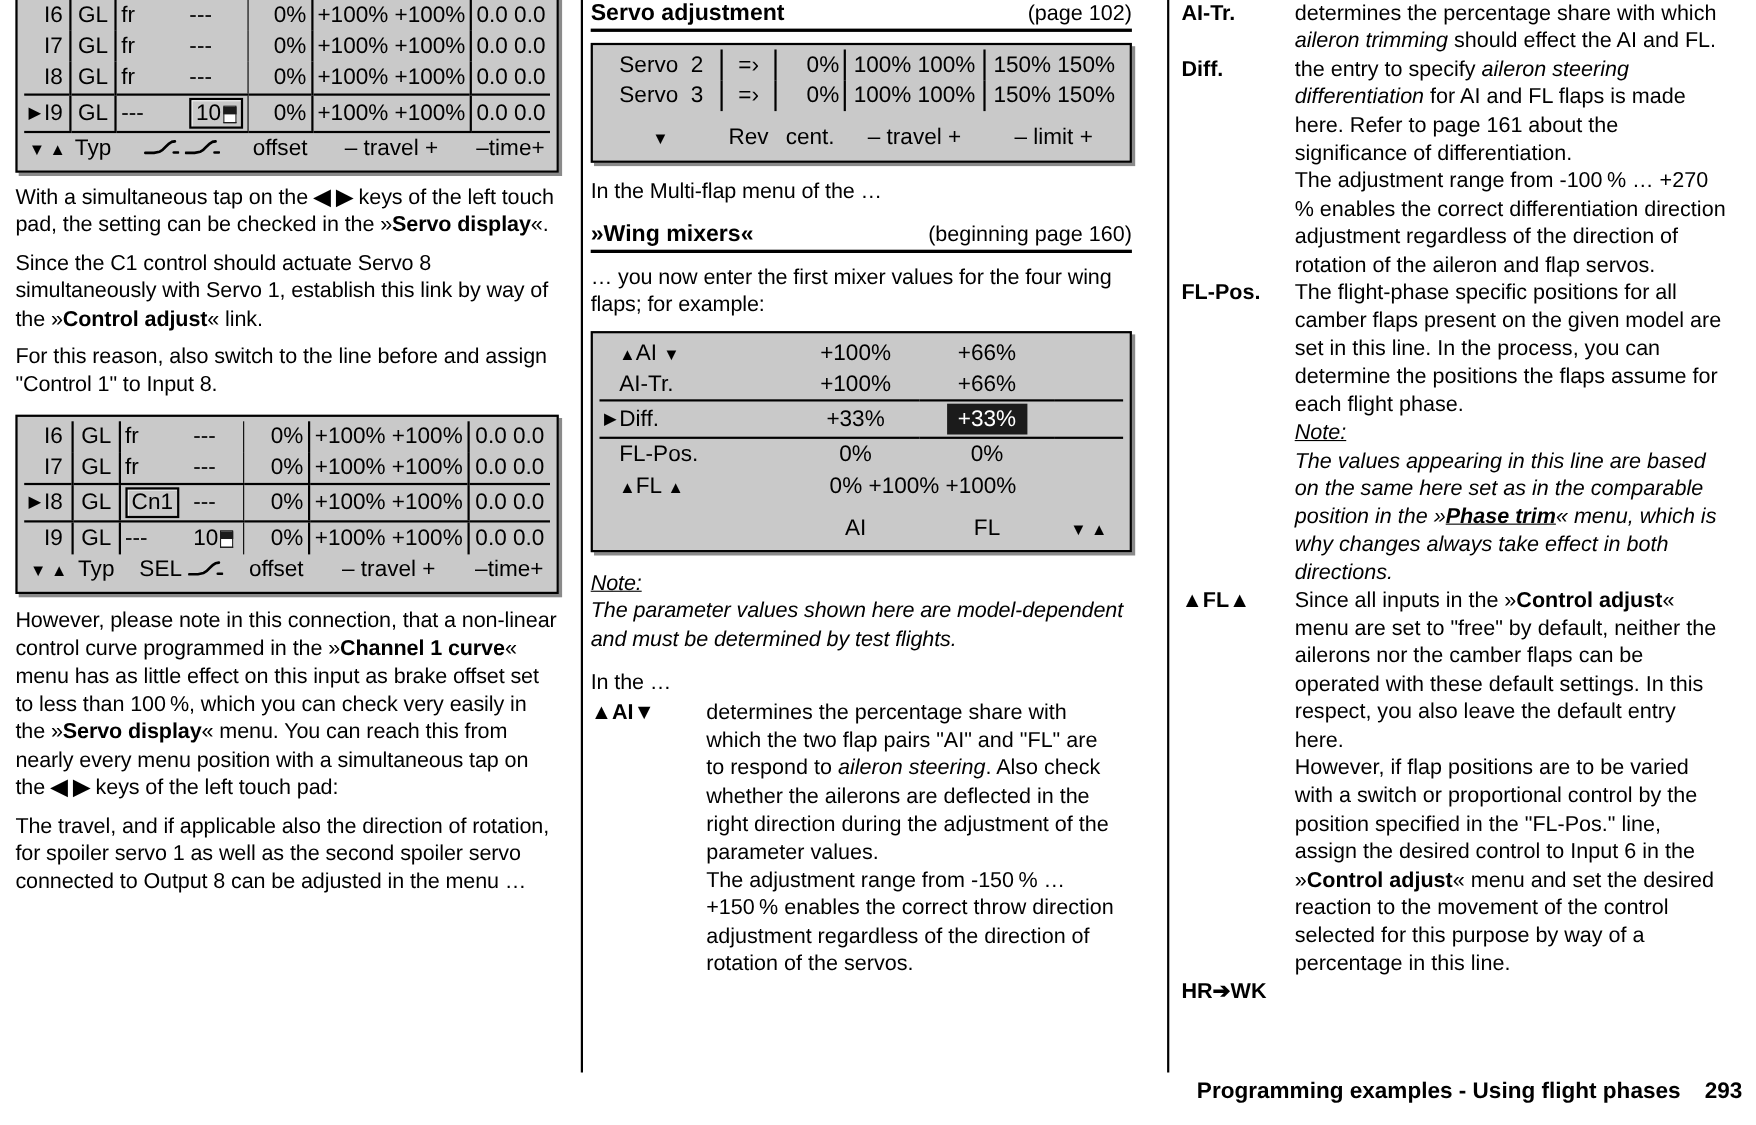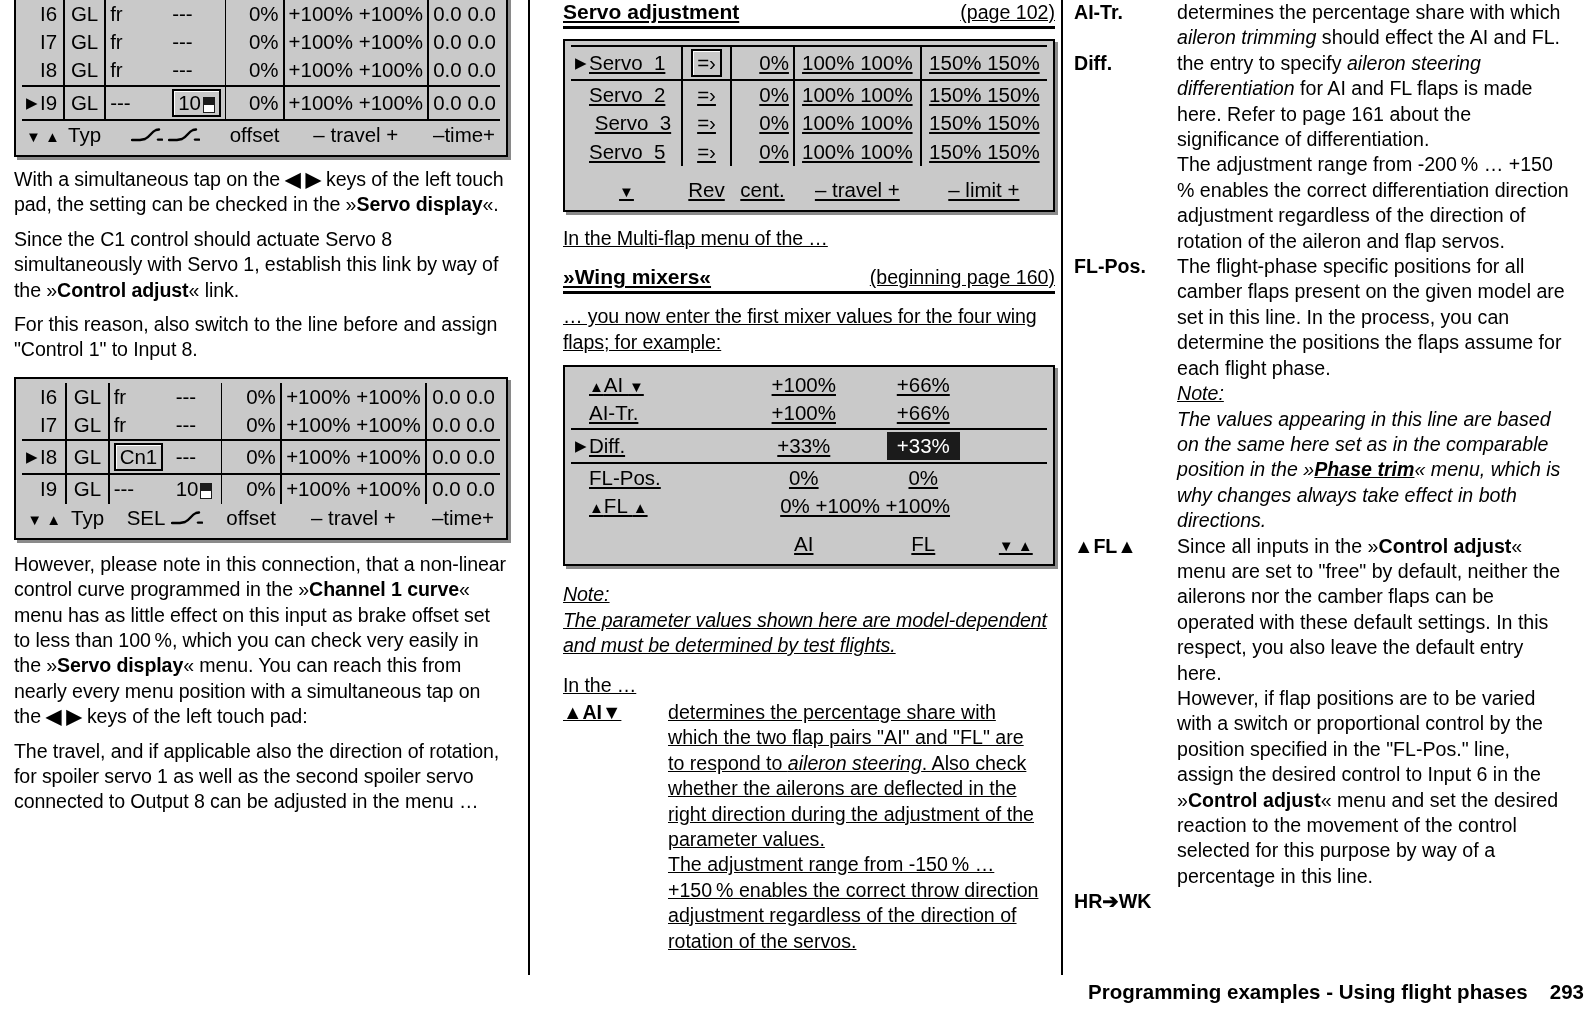--- a/index.html
+++ b/index.html
@@ -10,21 +10,21 @@
     font-family: "Liberation Sans", sans-serif;
     color: #000;
     position: relative;
     overflow: hidden;
   }
   .page { position: relative; width:1596px; height:1023px; }
 
   
   .col { position: absolute; top: 0; }
   #col-left   { left: 14px;   width: 494px; }
-  #col-mid    { left: 563px;  width: 492px; text-decoration: underline; }
+  #col-mid    { left: 537px;  width: 492px; }
   #col-right  { left: 1074px; width: 510px; }
 
   .vrule { position:absolute; top:0; width:2px; height:975px; background:#000; }
   #vrule-1 { left: 528px; }
   #vrule-2 { left: 1061px; }
 
   
   p.body {
     font-size: 19.6px;
     line-height: 25.4px;
@@ -259,43 +259,29 @@
   <div class="col" id="col-mid">
 
     <div class="sec-head">
       <span class="ttl">Servo adjustment</span>
       <span class="pg">(page 102)</span>
     </div>
 
     <div class="lcd shadow" id="lcd-servo">
       <table class="lcdtab" id="servo-table">
           <tbody>
-            <tr class="rowline-top rowline-bot">
-              <td class="l" style="width:128px;"><span class="cursor on"></span>Servo&nbsp;&nbsp;1</td>
-              <td class="c vsep" style="width:56px;"><span class="boxsel">=›</span></td>
-              <td class="r vsep" style="width:78px;">0%</td>
-              <td class="c vsep" style="width:136px;">100% 100%</td>
-              <td class="c vsep" style="width:136px;">150% 150%</td>
-            </tr>
             <tr class="">
               <td class="l" style="width:128px;"><span class="cursor "></span>Servo&nbsp;&nbsp;2</td>
               <td class="c vsep" style="width:56px;">=›</td>
               <td class="r vsep" style="width:78px;">0%</td>
               <td class="c vsep" style="width:136px;">100% 100%</td>
               <td class="c vsep" style="width:136px;">150% 150%</td>
             </tr>
             <tr class="">
-              <td class="l" style="width:128px;text-align:center;"><span class="cursor "></span>Servo&nbsp;&nbsp;3</td>
-              <td class="c vsep" style="width:56px;">=›</td>
-              <td class="r vsep" style="width:78px;">0%</td>
-              <td class="c vsep" style="width:136px;">100% 100%</td>
-              <td class="c vsep" style="width:136px;">150% 150%</td>
-            </tr>
-            <tr class="">
-              <td class="l" style="width:128px;"><span class="cursor "></span>Servo&nbsp;&nbsp;5</td>
+              <td class="l" style="width:128px;"><span class="cursor "></span>Servo&nbsp;&nbsp;3</td>
               <td class="c vsep" style="width:56px;">=›</td>
               <td class="r vsep" style="width:78px;">0%</td>
               <td class="c vsep" style="width:136px;">100% 100%</td>
               <td class="c vsep" style="width:136px;">150% 150%</td>
             </tr>
             <tr class="footrow small">
               <td class="c"><span class="arrw">▼</span></td>
               <td class="c">Rev</td>
               <td class="c">cent.</td>
               <td class="c">– travel +</td>
@@ -379,21 +365,21 @@
         <div class="row">
           <div class="term">AI-Tr.</div>
           <div class="def">
             <p><span>determines the percentage share with which </span><span class="i">aileron trimming</span><span> should effect the AI and FL.</span></p>
           </div>
         </div>
         <div class="row">
           <div class="term">Diff.</div>
           <div class="def">
             <p><span>the entry to specify </span><span class="i">aileron steering differentiation</span><span> for AI and FL flaps is made here. Refer to page 161 about the significance of differentiation.</span></p>
-            <p><span>The adjustment range from -200 % … +150 % enables the correct differentiation direction adjustment regardless of the direction of rotation of the aileron and flap servos.</span></p>
+            <p><span>The adjustment range from -100 % … +270 % enables the correct differentiation direction adjustment regardless of the direction of rotation of the aileron and flap servos.</span></p>
           </div>
         </div>
         <div class="row">
           <div class="term">FL-Pos.</div>
           <div class="def">
             <p><span>The flight-phase specific positions for all camber flaps present on the given model are set in this line. In the process, you can determine the positions the flaps assume for each flight phase.</span></p>
             <p><span class="note-u">Note:</span></p>
             <p><span class="i">The values appearing in this line are based on the same here set as in the comparable position in the »</span><span class="bi">Phase trim</span><span class="i">« menu, which is why changes always take effect in both directions.</span></p>
           </div>
         </div>

